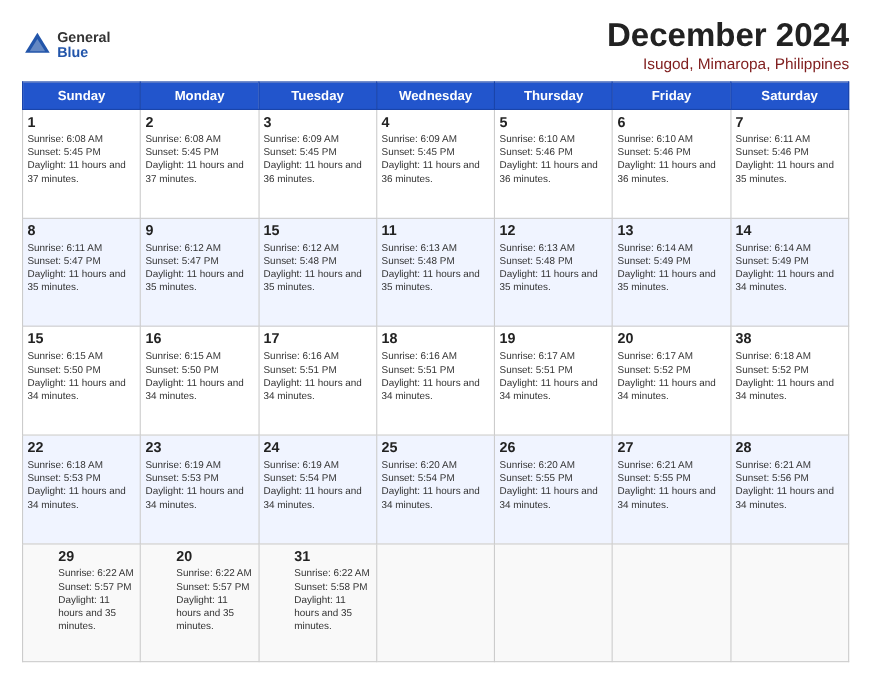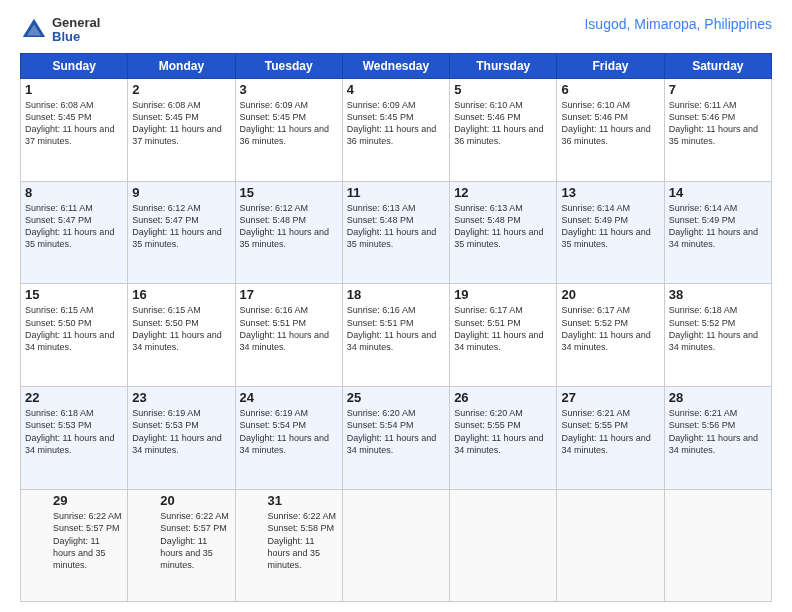--- a/index.html
+++ b/index.html
@@ -13,21 +13,21 @@
     .page {
       width: 792px;
       height: 612px;
       padding: 16px 20px 10px 20px;
       display: flex;
       flex-direction: column;
     }
     .header {
       display: flex;
       justify-content: space-between;
-      align-items: flex-start;
+      align-items: center;
       margin-bottom: 8px;
     }
     .logo {
       display: flex;
       align-items: center;
       gap: 4px;
     }
     .logo-text {
       display: flex;
       flex-direction: column;
@@ -45,21 +45,21 @@
       text-align: right;
     }
     .title-area h1 {
       font-size: 30px;
       font-weight: bold;
       color: #222;
     }
     .title-area h2 {
       font-size: 14px;
       font-weight: normal;
-      color: #3b82f6;
+      color: #7f1d1d;
     }
     .calendar {
       flex: 1;
       border: 1px solid #ccc;
       border-collapse: collapse;
       width: 100%;
       table-layout: fixed;
     }
     .calendar th {
       background-color: #2255cc;
@@ -115,20 +115,21 @@
       <svg class="logo-icon" viewBox="0 0 40 40">
         <polygon points="20,4 36,30 4,30" fill="#2255aa"></polygon>
         <polygon points="20,12 30,28 10,28" fill="#fff" opacity="0.3"></polygon>
       </svg>
       <div class="logo-text">
         <span class="general">General</span>
         <span class="blue">Blue</span>
       </div>
     </div>
     <div class="title-area">
+      <h1>December 2024</h1>
       <h2>Isugod, Mimaropa, Philippines</h2>
     </div>
   </div>
 
   <table class="calendar">
     <thead>
       <tr>
         <th>Sunday</th>
         <th>Monday</th>
         <th>Tuesday</th>

